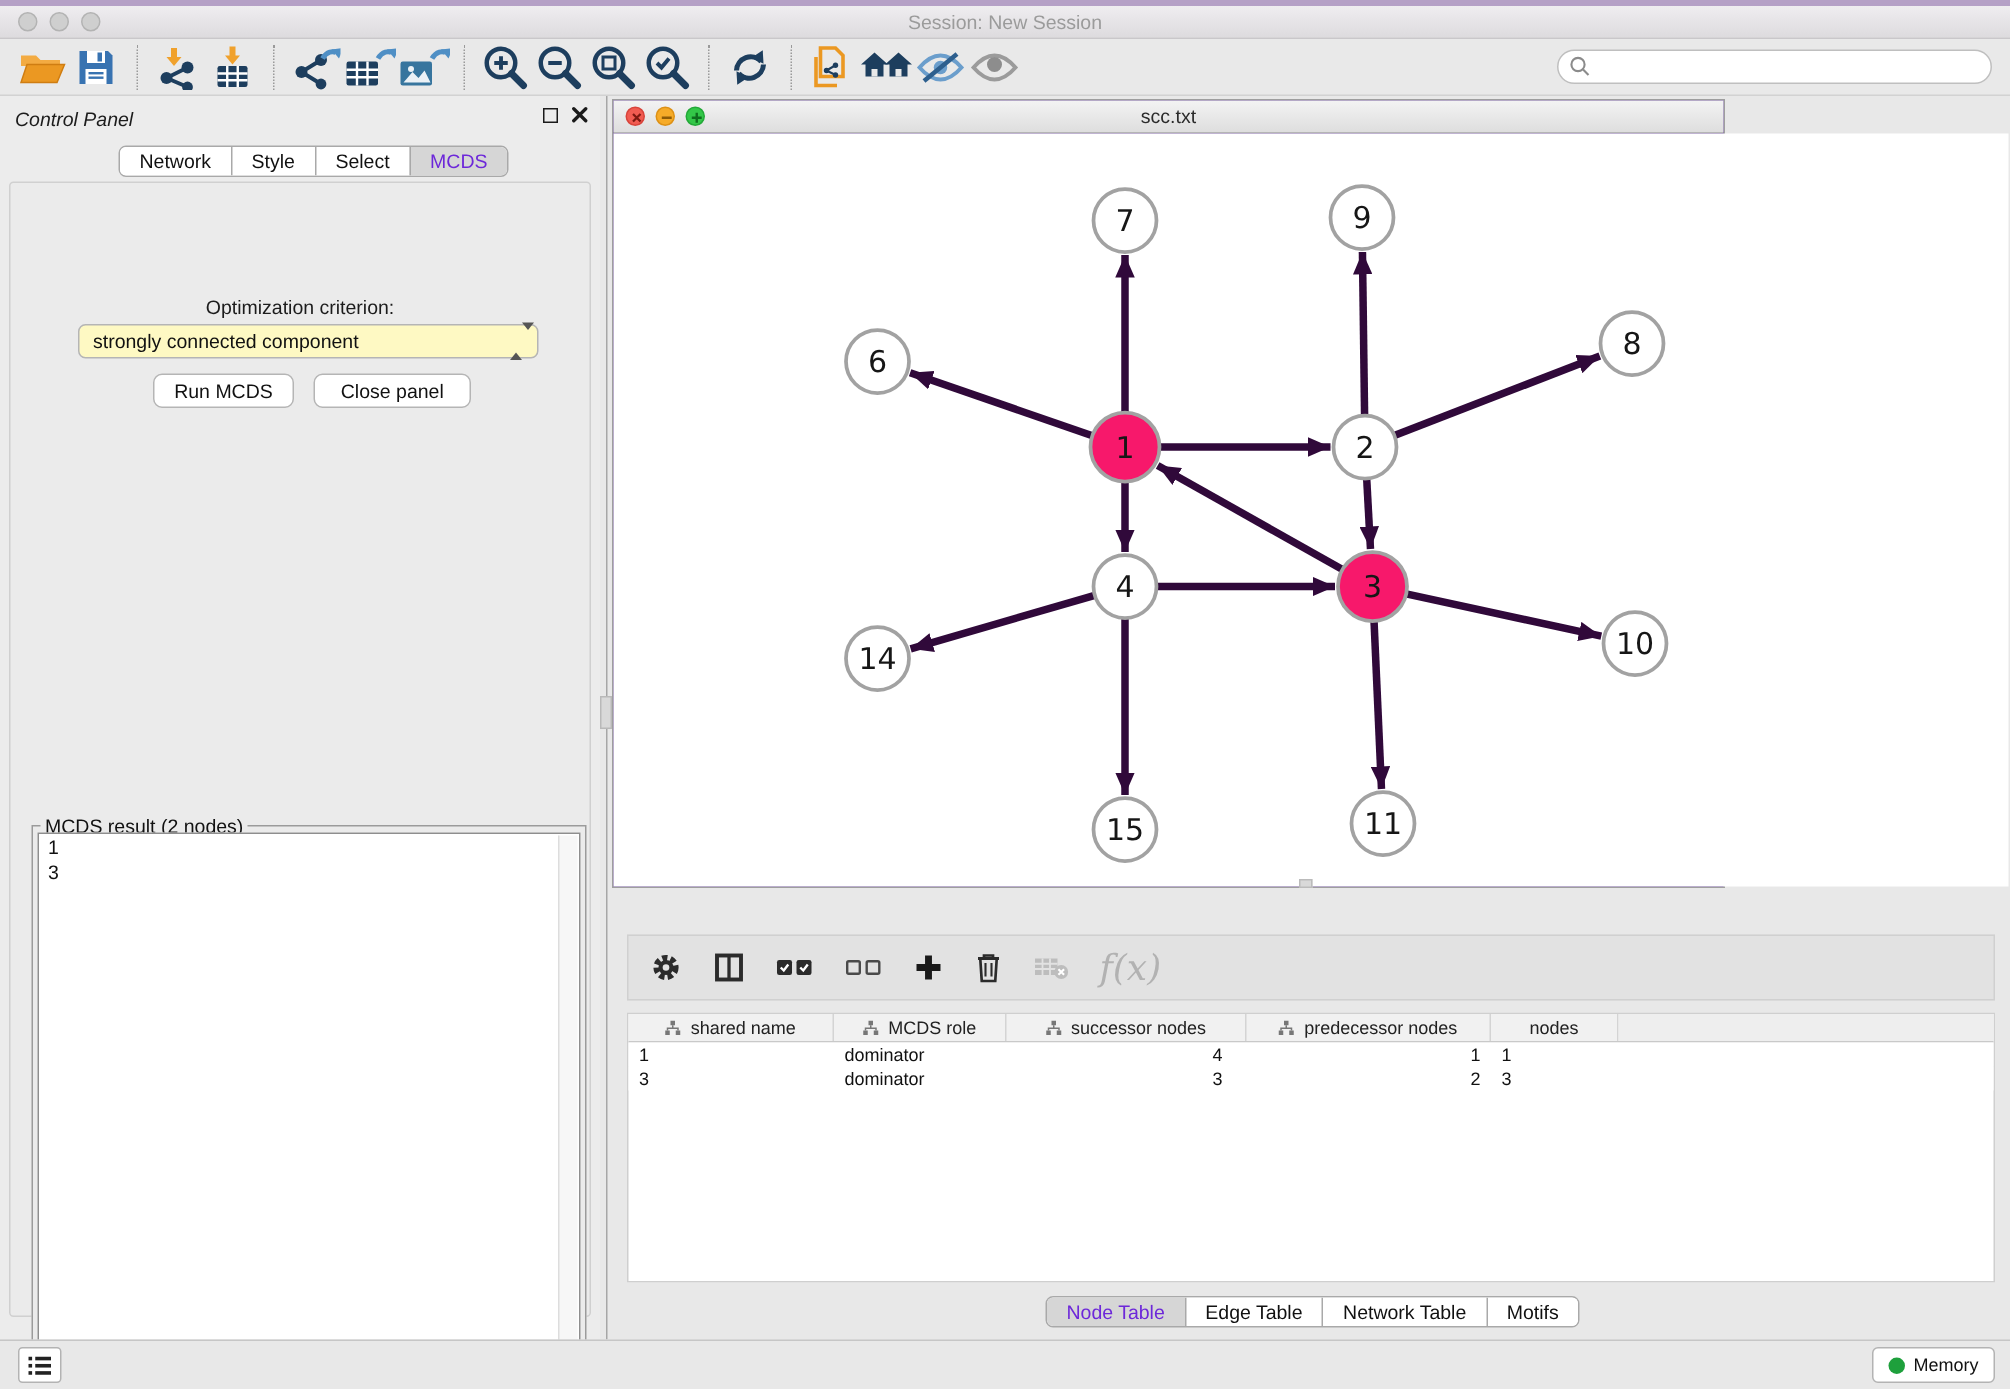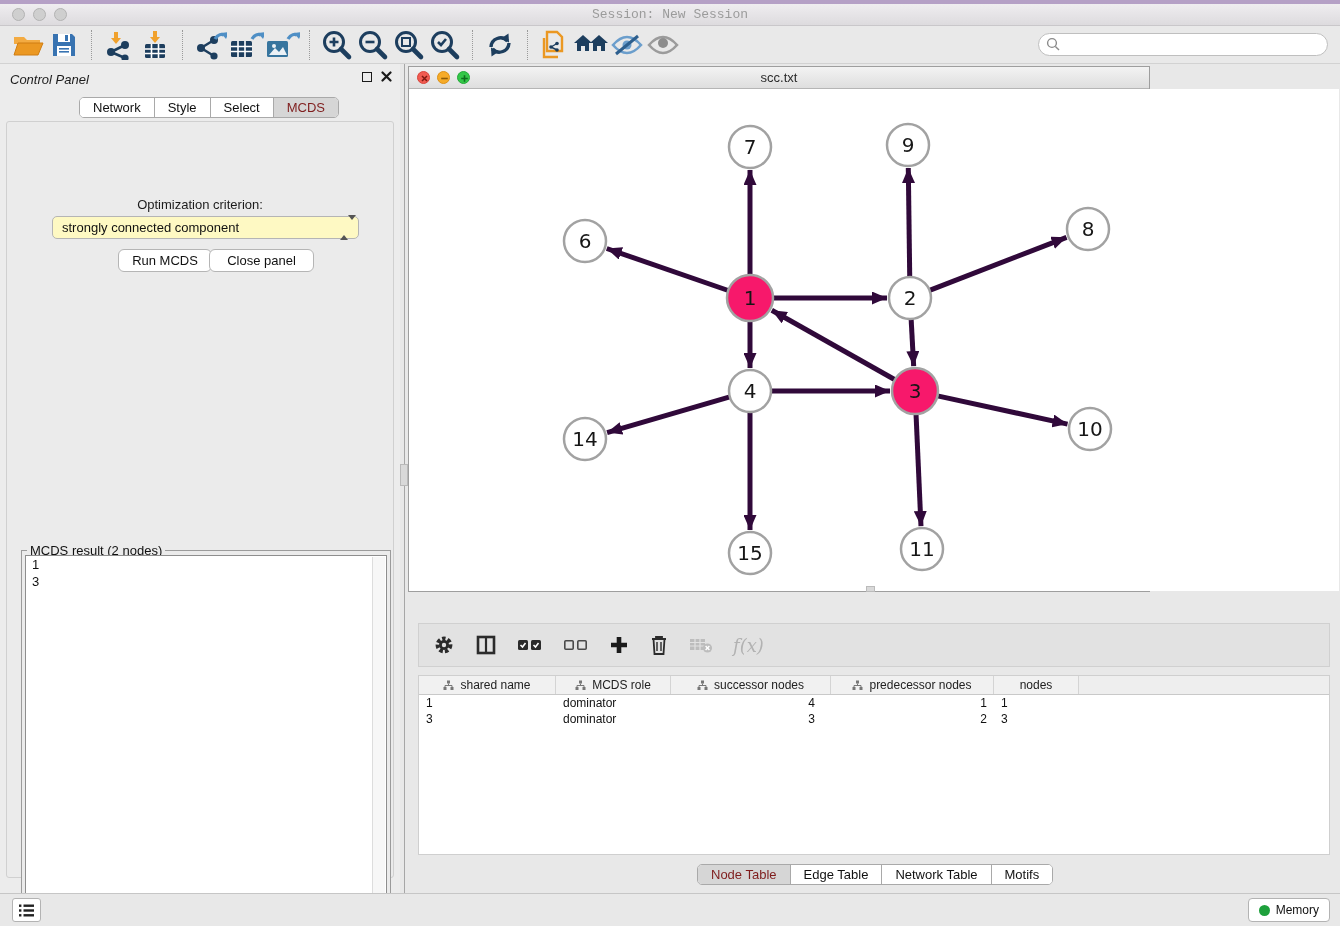--- a/index.html
+++ b/index.html
@@ -6,58 +6,58 @@
   html,body { width:1340px; height:926px; }
   body { font-family:"Liberation Sans", sans-serif; background:#e8e8e8; position:relative; overflow:hidden; }
 
   
   .top-strip { position:absolute; left:0; top:0; width:1340px; height:4px; background:#b5a0c6; }
   .titlebar { position:absolute; left:0; top:4px; width:1340px; height:22px;
               background:linear-gradient(#efedf0,#dddbde); border-bottom:1px solid #c9c7ca; }
   .titlebar .dots { position:absolute; left:12px; top:4px; display:flex; gap:8px; }
   .titlebar .dot { width:13px; height:13px; border-radius:50%; background:#cfcfcf; border:1px solid #b3b3b3; }
   .titlebar .app-title { position:absolute; left:0; right:0; top:3px; text-align:center;
-              font-size:13px; color:#9b9b9b;font-family:Liberation Mono, monospace; }
+              font-size:13px; color:#9b9b9b; }
 
   
   .main-toolbar { position:absolute; left:0; top:26px; width:1340px; height:38px; background:#e9e9e9;
               border-bottom:1px solid #d2d2d2; display:flex; align-items:center; padding-left:10px; }
   .tbtn { width:36px; height:34px; display:flex; align-items:center; justify-content:center; cursor:default; }
   .tb-sep { width:1px; height:30px; border-left:1px dotted #9a9a9a; margin:0 9px; }
   .search-wrap { position:absolute; right:12px; top:7px; width:290px; height:23px; background:#fff;
               border:1px solid #bfbfbf; border-radius:12px; display:flex; align-items:center; padding-left:7px; }
   .search-wrap input { border:none; outline:none; flex:1; font-size:13px; background:transparent; height:19px; }
 
   
   .control-panel { position:absolute; left:0; top:64px; width:400px; height:829px; background:#ececec; }
   .panel-header { position:absolute; left:0; top:0; width:100%; height:28px; }
   .panel-title { position:absolute; left:10px; top:8px; font-size:13px; color:#1c1c1c;font-style:italic; }
   .win-ctls { position:absolute; right:8px; top:7px; display:flex; gap:9px; align-items:center; }
   .float-ic { width:10px; height:10px; border:1.5px solid #1a1a1a; display:inline-block; }
 
   .seg-tabs { position:absolute; display:flex; border:1px solid #a9a9a9; border-radius:5px; overflow:hidden; background:#fff; height:21px;justify-content:flex-end; }
   .seg { font-size:13px; color:#111; padding:2px 13px 0; border-left:1px solid #a9a9a9; background:#fff; white-space:nowrap; }
   .seg:first-child { border-left:none; }
-  .seg.active { background:#d6d6d6; color:#7f1d1d; }
+  .seg.active { background:#d6d6d6; color:#6d28d9; }
   .cp-tabs { left:79px; top:33px; }
 
   .cp-body { position:absolute; left:6px; top:57px; width:388px; height:757px; background:#ebebeb;
              border:1px solid #d0d0d0; border-radius:3px; }
   .opt-label { position:absolute; left:0; width:100%; top:75px; text-align:center; font-size:13px; color:#1c1c1c; }
   .criterion-select { position:absolute; left:45px; top:94px; width:307px; height:23px; background:#fef9c3;
              border:1px solid #b5b5b5; border-radius:5px; font-size:13px; color:#111;
              display:flex; align-items:center; padding-left:9px; }
   .spinner { position:absolute; right:6px; top:3px; width:12px; height:16px; }
   .spinner .up { width:0; height:0; border-left:4px solid transparent; border-right:4px solid transparent;
              border-bottom:5px solid #555; margin:1px auto 2px; }
   .spinner .dn { width:0; height:0; border-left:4px solid transparent; border-right:4px solid transparent;
              border-top:5px solid #555; margin:0 auto; }
   .cp-btn { position:absolute; top:127px; height:23px; background:#fff; border:1px solid #b5b5b5;
              border-radius:6px; font-size:13px; color:#111; display:flex; align-items:center; justify-content:center; }
-  .btn-run { left:95px; width:94px;margin-left:16px; }
+  .btn-run { left:95px; width:94px; }
   .btn-close { left:202px; width:105px; }
 
   .result-fieldset { position:absolute; left:14px; top:428px; width:370px; height:384px;
              border:1px solid #9b9b9b; background:#ebebeb; }
   .result-legend { position:absolute; left:5px; top:-8px; background:#ebebeb; padding:0 3px; font-size:13px; color:#111; }
   .result-view { position:absolute; left:3px; top:4px; right:3px; bottom:3px; background:#fff;
              border:1px solid #8e8e8e; font-size:13px; color:#111; }
   .result-view .line { padding:1px 0 0 6px; height:17px; }
   .result-scroll { position:absolute; right:1px; top:1px; bottom:1px; width:13px; background:#f7f7f7; border-left:1px solid #ddd; }
 
@@ -78,21 +78,21 @@
   .tl-yel   { left:28px; background:#f6ab28; border:1px solid #dd9116; }
   .tl-grn   { left:48px; background:#33c748; border:1px solid #23a938; }
   .net-canvas { position:absolute; left:0; top:22px; width:930px; height:502px; background:#fff; }
   .net-grip { position:absolute; left:457px; bottom:-1px; width:9px; height:6px; background:#d9d9d9; border:1px solid #bbb; }
 
   
   .table-panel { position:absolute; left:408px; top:595px; width:932px; height:298px; background:#e8e8e8; }
   .tp-toolbar { position:absolute; left:10px; top:28px; right:10px; height:44px; background:#e2e2e2;
              border:1px solid #d0d0d0; display:flex; align-items:center; padding-left:14px; gap:20px; }
   .tp-ic { display:flex; align-items:center; justify-content:center; height:30px; }
-  .fx { font-family:"DejaVu Serif", serif; font-style:italic; font-size:18px; color:#b2b2b2; }
+  .fx { font-family:"DejaVu Serif", serif; font-style:italic; font-size:24px; color:#b2b2b2; }
 
   .tbl { position:absolute; left:10px; top:80px; right:10px; height:180px; background:#fff; border:1px solid #cfcfcf; }
   .tbl-head { display:flex; height:19px; background:#f1f1f1; border-bottom:1px solid #c9c9c9; }
   .th { display:flex; align-items:center; justify-content:center; gap:6px; font-size:12px; color:#222;
         border-right:1px solid #d4d4d4; }
   .th.filler { flex:1; border-right:none; background:#eee; }
   .tbl-row { display:flex; height:16px; font-size:12px; color:#111; background:#fff; }
   .td { padding-top:1px; }
   .td.al { padding-left:7px; text-align:left; }
   .td.ar-1 { text-align:right; padding-right:16px; }

